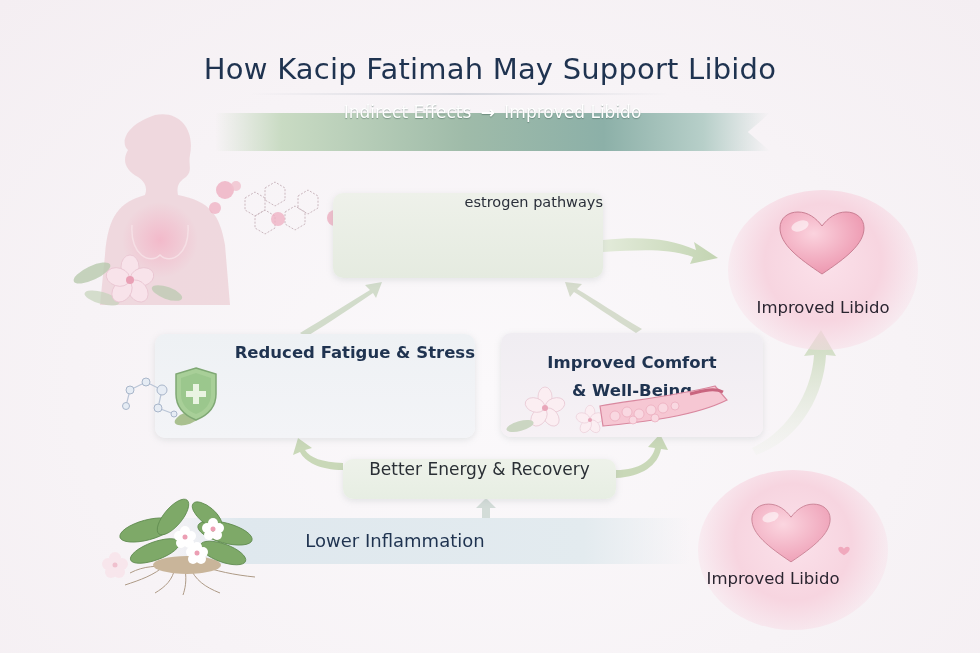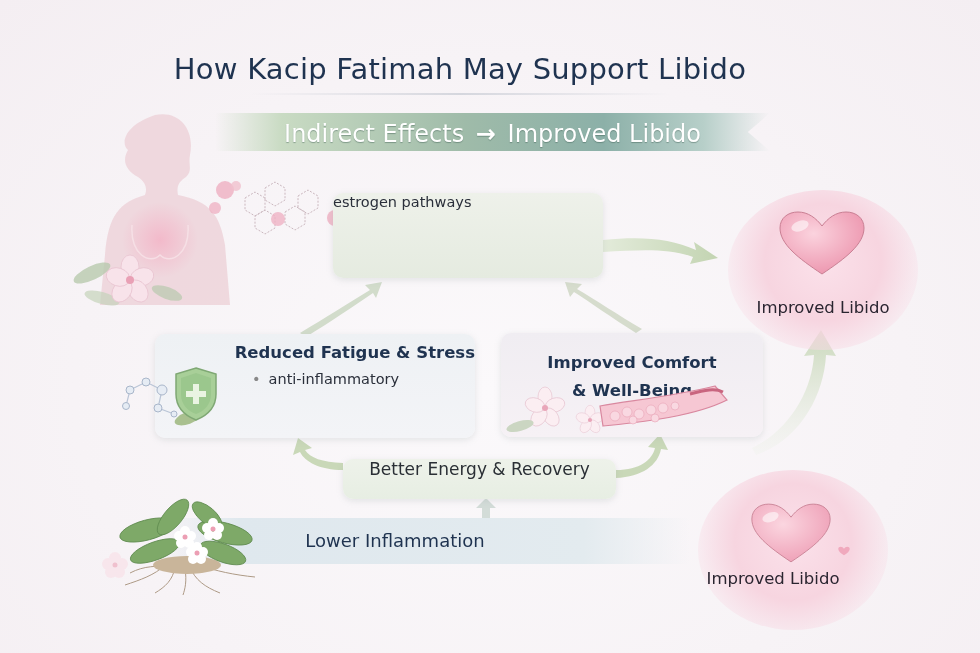--- a/index.html
+++ b/index.html
@@ -6,34 +6,34 @@
   body {
     width:980px; height:653px; overflow:hidden; position:relative;
     background: radial-gradient(ellipse at 50% 60%, #fbf9fb 0%, #f7f3f6 60%, #f4eef2 100%);
     font-family: "Liberation Sans", "DejaVu Sans", sans-serif;
     color:#1f2d45;
   }
   .abs { position:absolute; }
   .title {
     left:0; top:52px; width:920px; text-align:center;
     font-size:29px; font-weight:bold; color:#1f3350; letter-spacing:0.2px;
-    font-family: "DejaVu Sans", sans-serif; font-weight:normal;
+    font-family: "DejaVu Sans", sans-serif; font-weight:normal;padding-left:30px;
   }
   .title-underline {
     left:250px; top:93px; width:420px; height:2px;
     background: linear-gradient(90deg, rgba(0,0,0,0), rgba(190,195,205,0.6), rgba(0,0,0,0));
   }
   .banner {
     left:215px; top:113px; width:555px; height:38px;
     background: linear-gradient(90deg, rgba(220,232,215,0) 0%, #c9dbc3 12%, #9fbba9 45%, #8cb0a8 70%, #b7cfc9 88%, rgba(230,238,236,0) 100%);
     clip-path: polygon(0 0, 100% 0, 96% 50%, 100% 100%, 0 100%);
   }
   .banner-text {
-    left:215px; top:120px; width:555px; text-align:center;
-    font-size:24px; color:#ffffff; text-shadow:0 1px 1px rgba(60,90,80,0.45);
+    left:215px; top:102px; width:555px; text-align:center;
+    font-size:17px; color:#ffffff; text-shadow:0 1px 1px rgba(60,90,80,0.45);
     font-family:"DejaVu Sans", sans-serif;
   }
   .card {
     border-radius:10px;
     box-shadow: 0 2px 6px rgba(160,170,170,0.25);
   }
   .card-hormonal {
     left:333px; top:193px; width:270px; height:85px;
     background: linear-gradient(180deg, #eef1ea 0%, #e5ebe0 100%);
   }
@@ -160,27 +160,26 @@
   <g>
     <path d="M616 470 C640 470 652 460 655 448 L648 447 L660 434 L668 450 L661 449 C658 465 642 477 616 478 Z" fill="#c9d8b8"></path>
   </g>
 
   <g>
     <path d="M482 518 L482 508 L476 508 L486 498 L496 508 L490 508 L490 518 Z" fill="#d3dcd8"></path>
   </g>
 </svg>
 
 <div class="abs card card-hormonal">
-  <div class="bullet" style="text-align:left;">estrogen pathways</div>
+  <div class="bullet" style="text-align:right;">estrogen pathways</div>
 </div>
 
 <div class="abs card card-fatigue">
   <div class="card-title" style="margin-top:9px;padding-left:16px;text-align:right;">Reduced Fatigue &amp; Stress</div>
   <div style="position:absolute;left:97px;top:36px;">
-    <div class="bullet"><span style="color:#888;margin-right:8px;">•</span><span>anti-inflammatory</span></div>
   </div>
 </div>
 
 <svg class="abs" style="left:118px;top:360px;" width="120" height="70" viewBox="0 0 120 70">
   <g stroke="#b9c4d6" stroke-width="1.2" fill="none">
     <line x1="12" y1="30" x2="28" y2="22"></line>
       <line x1="28" y1="22" x2="44" y2="30"></line>
     <line x1="44" y1="30" x2="40" y2="48"></line>
       <line x1="12" y1="30" x2="8" y2="46"></line>
     <line x1="40" y1="48" x2="56" y2="54"></line>

